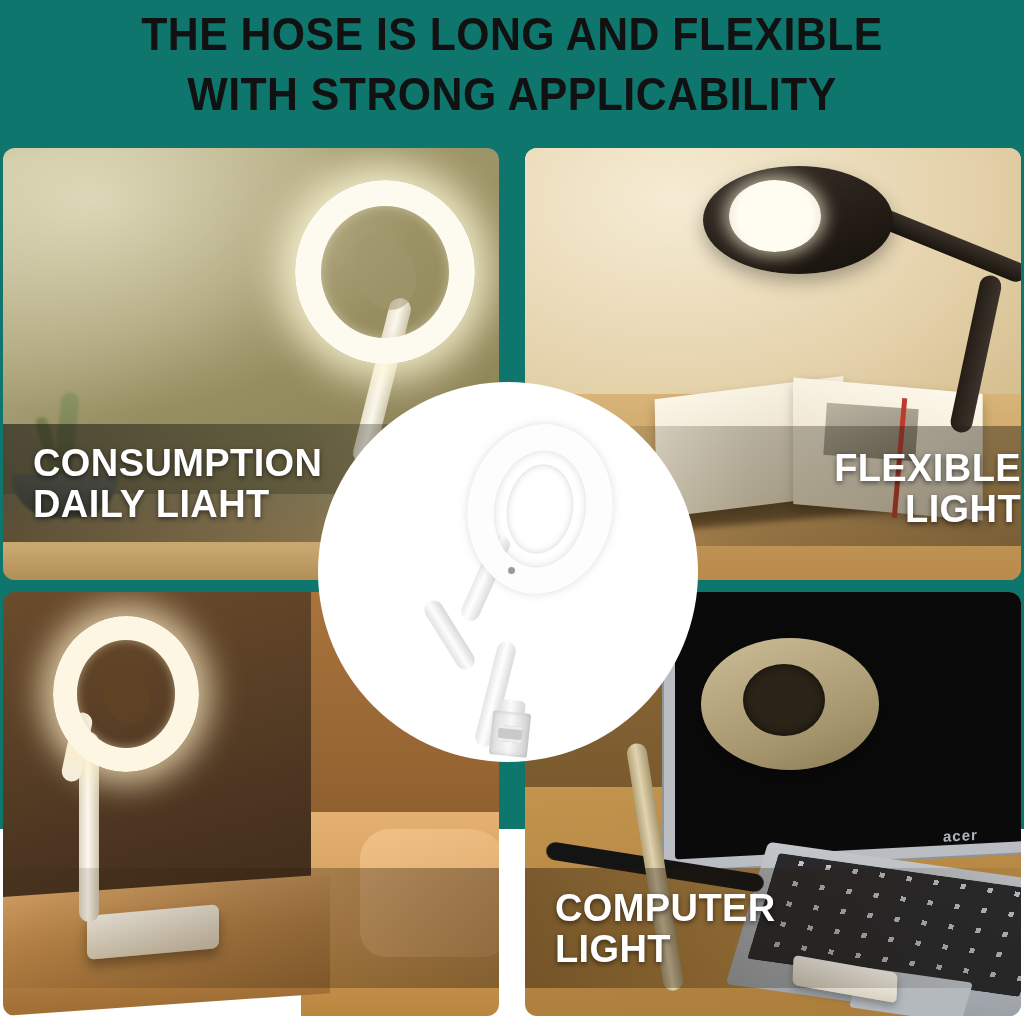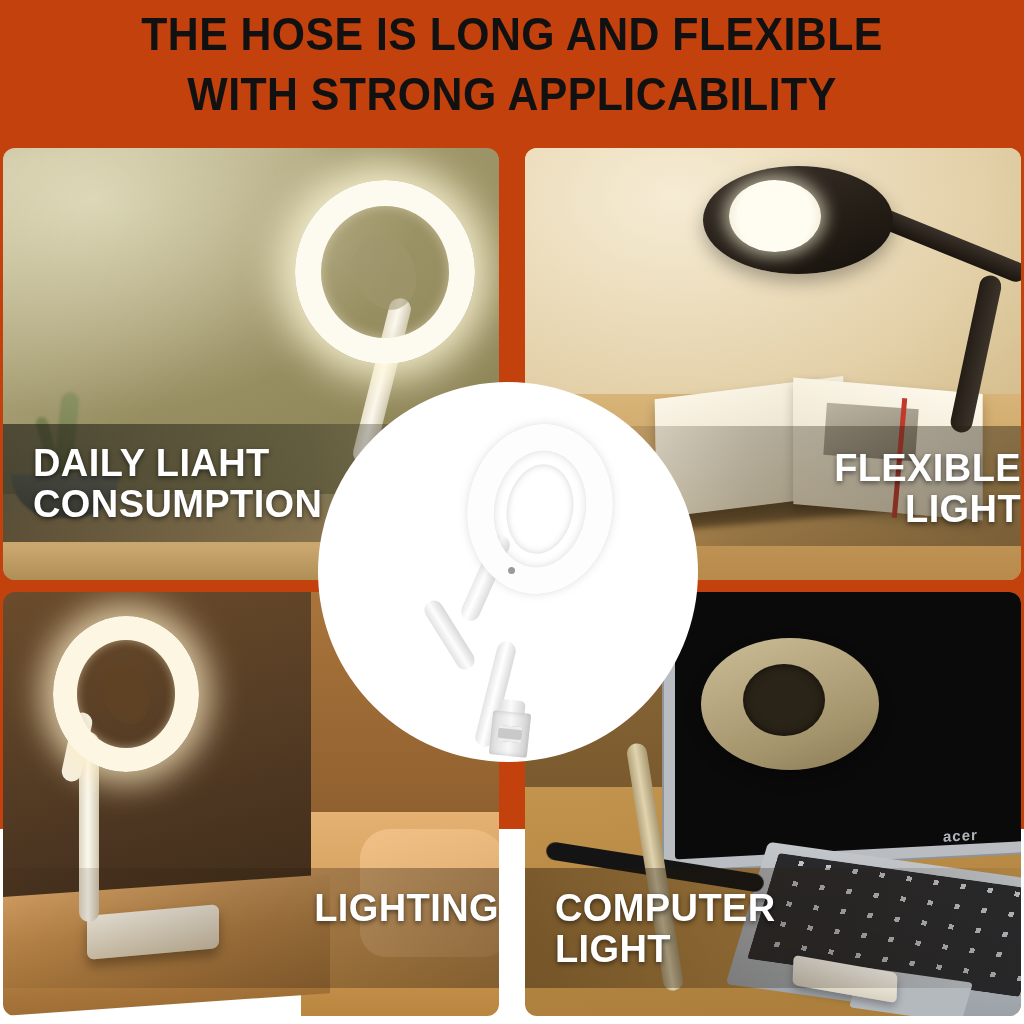--- a/index.html
+++ b/index.html
@@ -1,19 +1,19 @@
 <!DOCTYPE html>
 <html><head>
 <meta charset="utf-8">
 <style>
   html,body{margin:0;padding:0;background:#ffffff;}
   body{width:1024px;height:1024px;overflow:hidden;
        font-family:"Liberation Sans","DejaVu Sans",sans-serif;}
 
-  .page{position:relative;width:1024px;height:829px;background:#c2410c;}
+  .page{position:relative;width:1024px;height:829px;background:#0f766e;}
 
   
   .headline{position:absolute;left:0;top:0;width:1024px;height:140px;
             text-align:center;color:#111111;}
   .headline .ln{display:block;font-weight:700;font-size:46px;line-height:60px;
                 letter-spacing:.5px;transform:scaleX(.93);transform-origin:center;
                 white-space:nowrap;}
   .headline .ln1{padding-top:4px;}
 
   
@@ -219,22 +219,22 @@
         <div class="beam"></div>
         <div class="floor"></div>
         <div class="plant-stem2"></div>
         <div class="plant-stem"></div>
         <div class="plant-pot"></div>
         <div class="neck"></div>
         <div class="ring"></div>
       </div>
       <div class="band-1"></div>
       <div class="cap cap-1">
+        <span>CONSUMPTION</span>
         <span>DAILY LIAHT</span>
-        <span>CONSUMPTION</span>
       </div>
     </div>
 
     <div class="panel p-tr">
       <div class="scene s2">
         <div class="wall"></div>
         <div class="desk"></div>
         <div class="mag-shadow"></div>
         <div class="mag-l"></div>
         <div class="mag-r"></div>
@@ -258,21 +258,20 @@
         <div class="pillow"></div>
         <div class="wallL"></div>
         <div class="nstand"></div>
         <div class="base"></div>
         <div class="neck"></div>
         <div class="neck2"></div>
         <div class="ring"></div>
       </div>
       <div class="band-3"></div>
       <div class="cap cap-3">
-        <span>LIGHTING</span>
       </div>
     </div>
 
     <div class="panel p-br">
       <div class="scene s4">
         <div class="deskwood"></div>
         <div class="wallstrip"></div>
         <div class="screen"></div>
         <div class="acer">acer</div>
         <div class="kbd"></div>

